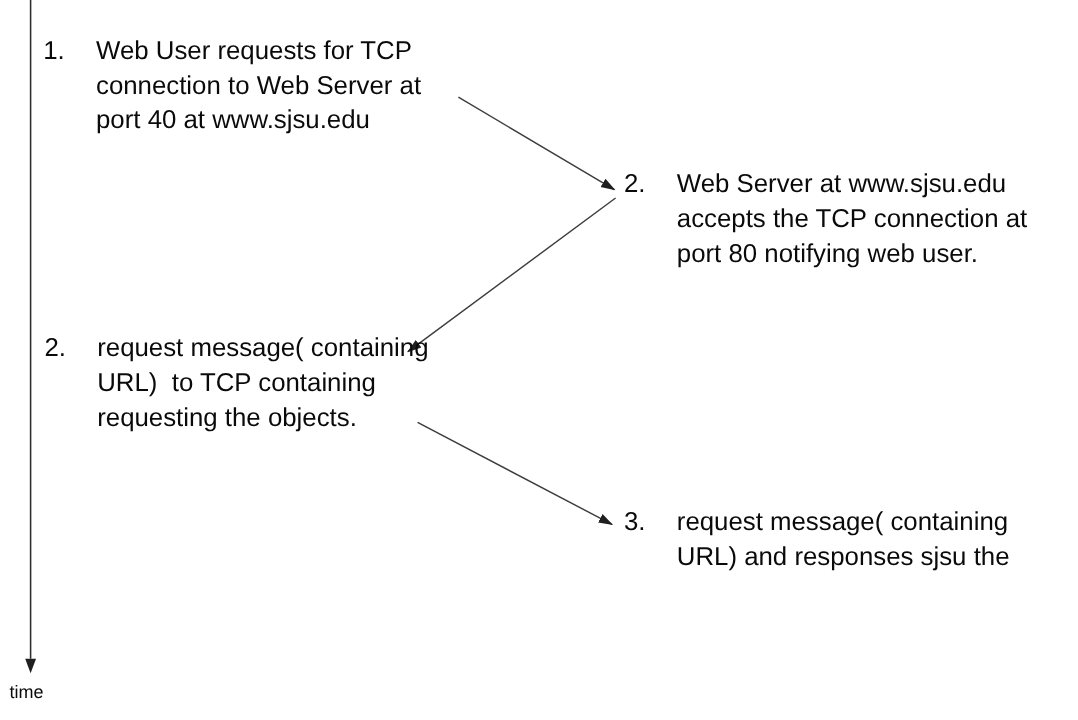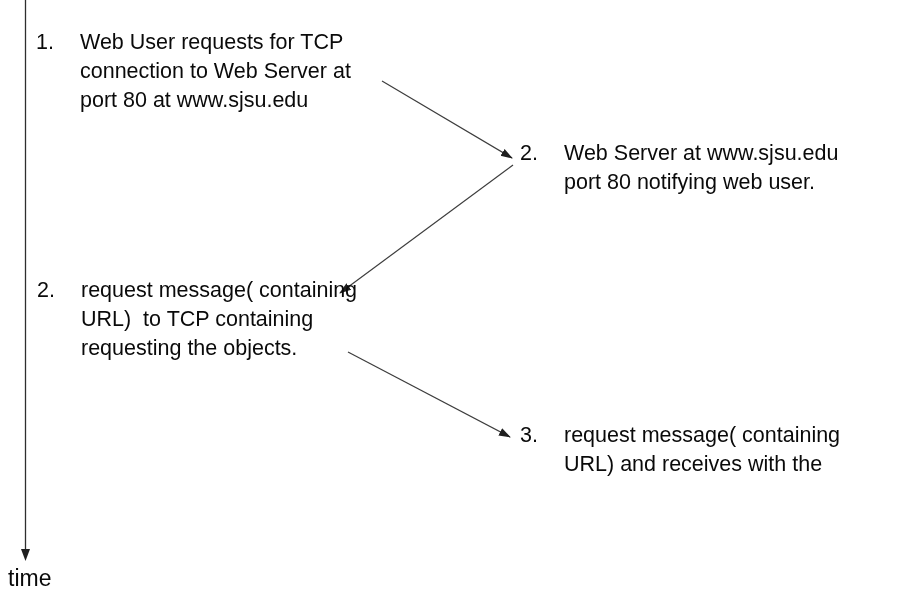--- a/index.html
+++ b/index.html
@@ -35,21 +35,21 @@
     flex: 0 0 44px;
     white-space: pre;
   }
   .note .lines div {
     white-space: pre;
   }
   #time-label {
     position: absolute;
     left: 8px;
     top: 565px;
-    font-size: 23px;
+    font-size: 15px;
     line-height: 26px;
     color: #0a0a0a;
     white-space: pre;
   }
 </style>
 </head>
 <body>
 
 <div id="canvas">
 
@@ -70,44 +70,45 @@
     <line x1="513" y1="165" x2="340" y2="293" stroke="#3d3d3d" stroke-width="1.2" marker-end="url(#ah)"></line>
 
     <line x1="348" y1="352" x2="510" y2="437" stroke="#3d3d3d" stroke-width="1.2" marker-end="url(#ah)"></line>
   </svg>
 
   <div class="note" style="left:36px; top:28px;">
     <span class="num">1.</span>
     <div class="lines">
       <div>Web User requests for TCP</div>
       <div>connection to Web Server at</div>
-      <div>port 80 at www.sjsu.edu</div>
+      <div>port 40 at www.sjsu.edu</div>
     </div>
   </div>
 
   <div class="note" style="left:520px; top:139px;">
     <span class="num">2.</span>
     <div class="lines">
       <div>Web Server at www.sjsu.edu</div>
+      <div>accepts the TCP connection at</div>
       <div>port 80 notifying web user.</div>
     </div>
   </div>
 
   <div class="note" style="left:37px; top:276px;">
     <span class="num">2.</span>
     <div class="lines">
       <div>request message( containing</div>
       <div>URL)  to TCP containing</div>
       <div>requesting the objects.</div>
     </div>
   </div>
 
   <div class="note" style="left:520px; top:421px;">
     <span class="num">3.</span>
     <div class="lines">
       <div>request message( containing</div>
-      <div>URL) and receives with the</div>
+      <div>URL) and responses sjsu the</div>
     </div>
   </div>
 
   <div id="time-label">time</div>
 
 </div>
 
 </body></html>

